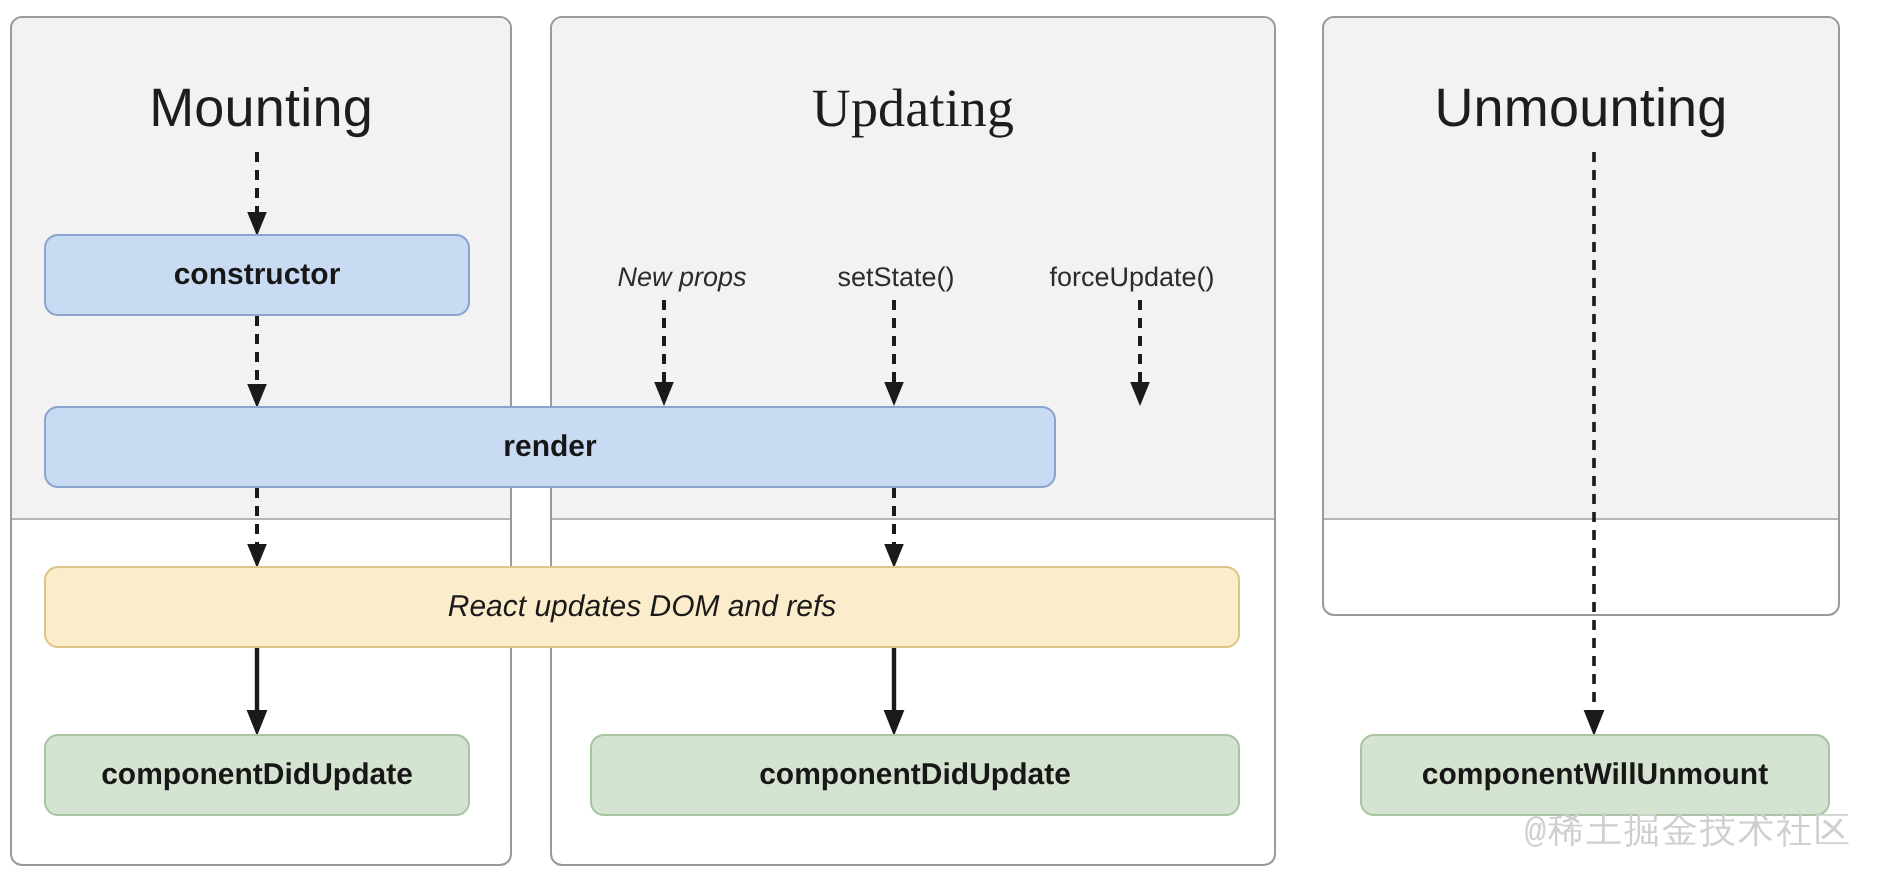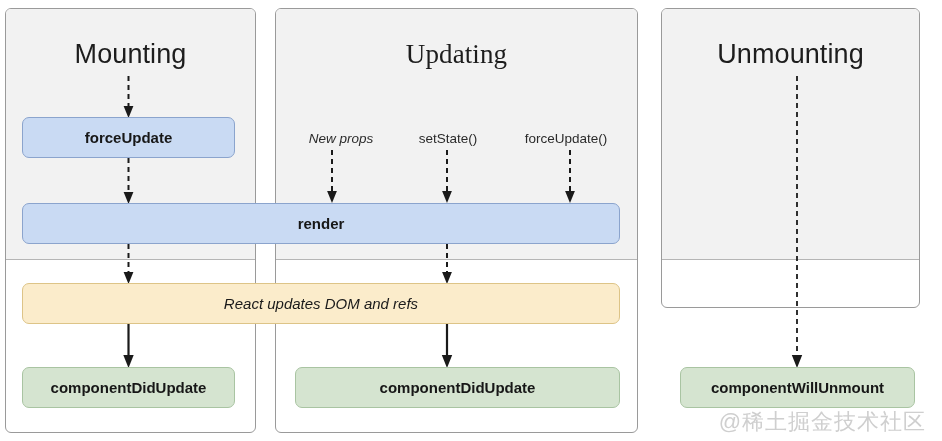--- a/index.html
+++ b/index.html
@@ -72,27 +72,27 @@
   .trigger-label.italic{font-style:italic;}
 
   
   .conn{position:absolute;z-index:5;overflow:visible;}
   .conn line{stroke:#1a1a1a;}
   .conn polygon{fill:#1a1a1a;}
 
   
   .watermark{
     position:absolute;
-    right:16px;bottom:4px;
-    font-size:22px;
+    right:16px;bottom:14px;
+    font-size:18px;
     color:#cfcfcf;
     letter-spacing:1px;
     white-space:nowrap;
     z-index:9;
-    font-family:Liberation Sans, sans-serif;
+    font-family:Liberation Mono, monospace;
   }
 </style>
 </head>
 <body>
 
 <div id="stage">
 
   <div class="panel" style="left:5px;top:8px;width:251px;height:425px;">
     <div class="render-zone" style="height:251px;"></div>
     <div class="panel-title" style="top:32px;">Mounting</div>
@@ -158,23 +158,23 @@
     <g>
       <line x1="797" y1="76" x2="797" y2="360" stroke-width="1.8" stroke-dasharray="5,4"></line>
       <polygon points="797,368 791.8,355 802.2,355"></polygon>
     </g>
   </svg>
 
   <div class="trigger-label italic" style="left:341px;top:131px;">New props</div>
   <div class="trigger-label" style="left:448px;top:131px;">setState()</div>
   <div class="trigger-label" style="left:566px;top:131px;">forceUpdate()</div>
 
-  <div class="lbox blue" style="left:22px;top:117px;width:213px;height:41px;">forceUpdate</div>
+  <div class="lbox blue" style="left:22px;top:117px;width:213px;height:41px;">constructor</div>
 
-  <div class="lbox blue" style="left:22px;top:203px;width:598px;height:41px;">render</div>
+  <div class="lbox blue" style="left:22px;top:203px;width:506px;height:41px;">render</div>
 
   <div class="lbox yellow" style="left:22px;top:283px;width:598px;height:41px;">React updates DOM and refs</div>
 
   <div class="lbox green" style="left:22px;top:367px;width:213px;height:41px;">componentDidUpdate</div>
 
   <div class="lbox green" style="left:680px;top:367px;width:235px;height:41px;">componentWillUnmount</div>
 
   <div class="lbox green" style="left:295px;top:367px;width:325px;height:41px;">componentDidUpdate</div>
 
   <div class="watermark">@稀土掘金技术社区</div>

